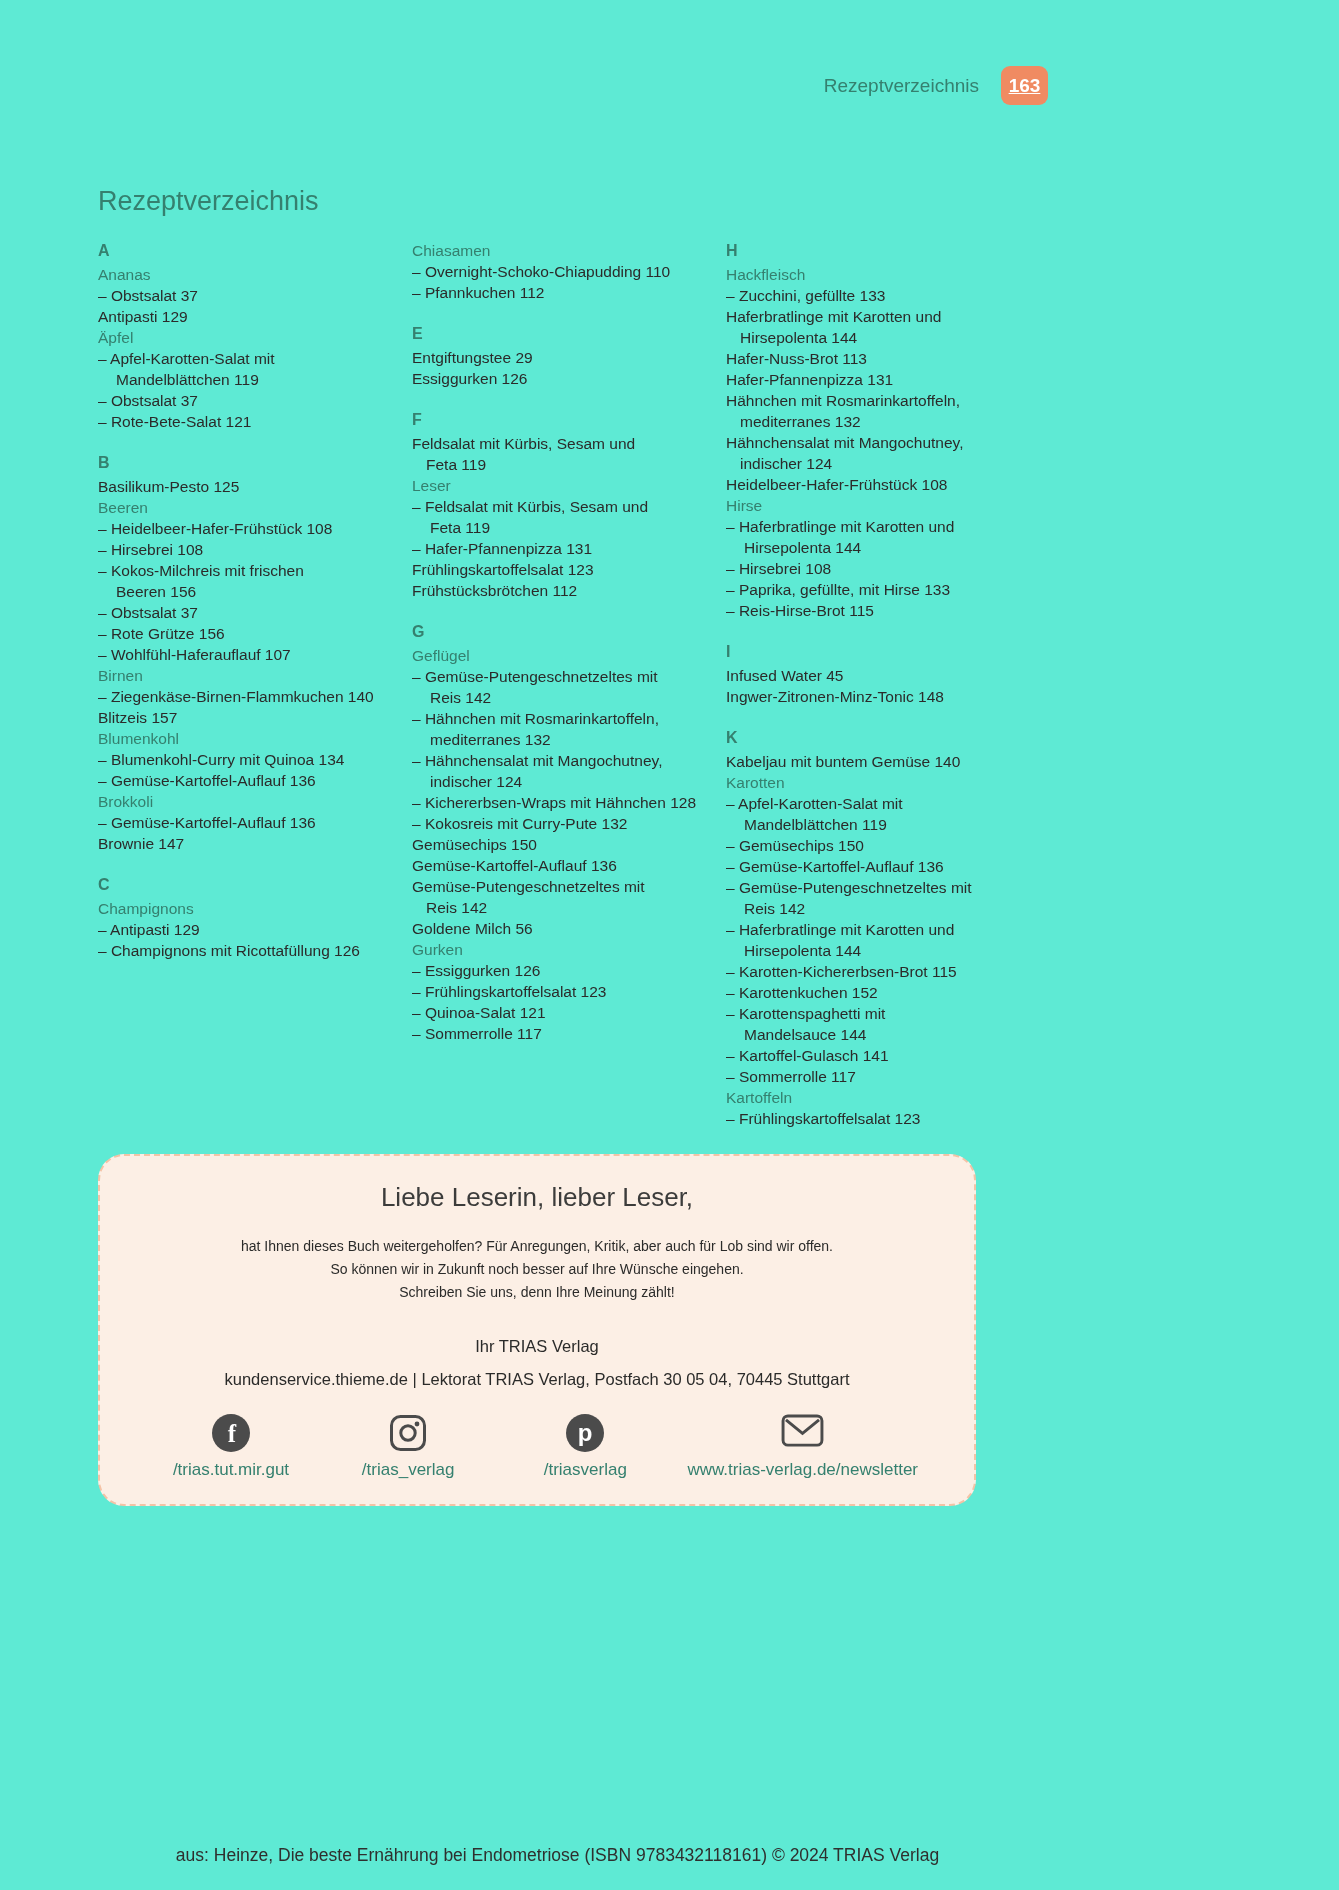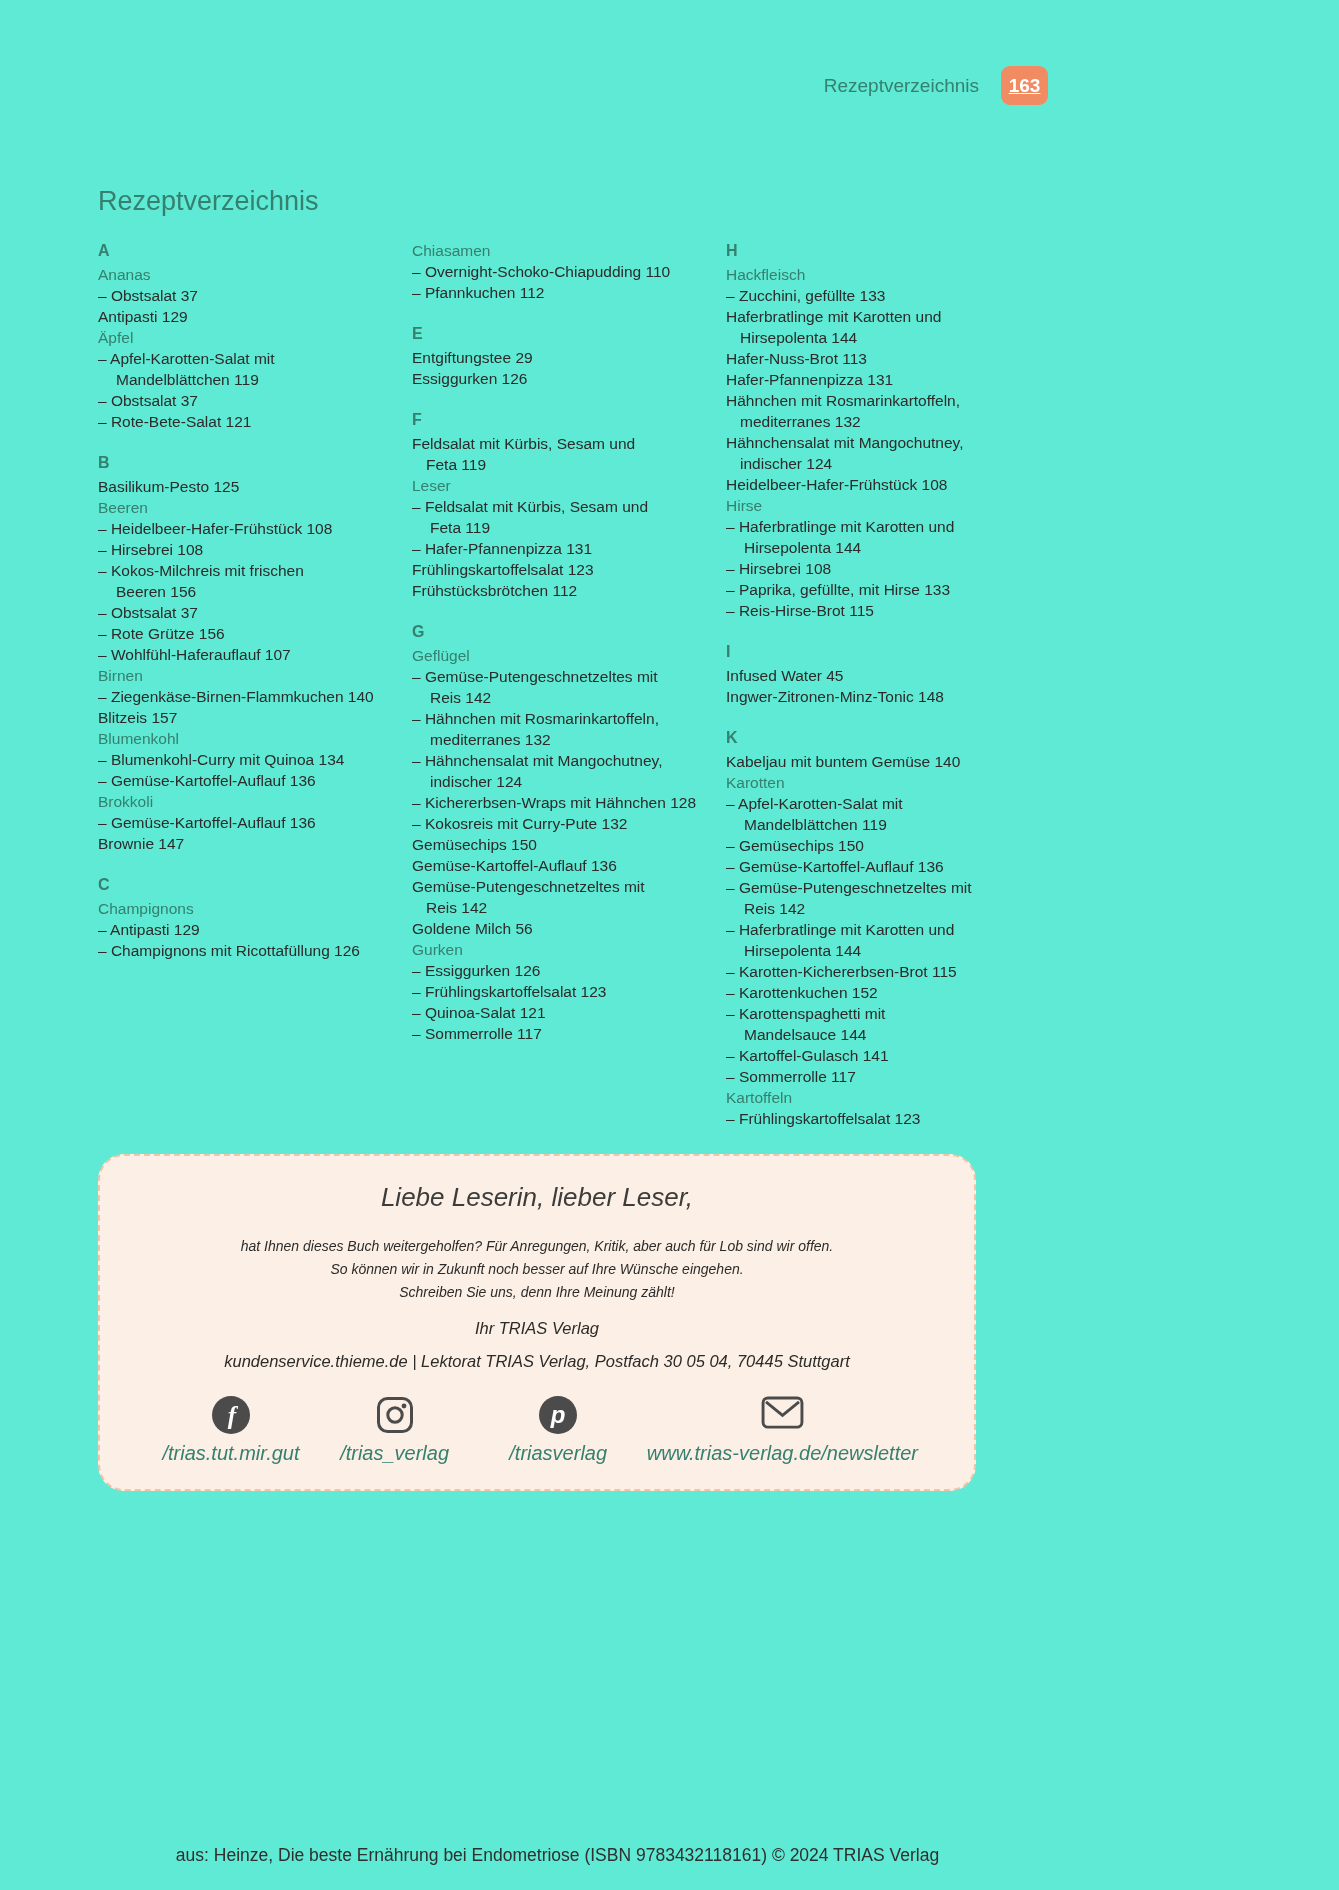--- a/index.html
+++ b/index.html
@@ -82,49 +82,48 @@
   
   .feedback-box {
     position:absolute;
     left:98px; top:1154px;
     width:878px;
     border:2px dashed var(--box-border,#f4c3a6);
     background:var(--box-bg,#fcefe5);
     border-radius:26px;
     text-align:center;
     padding:26px 46px 24px;
-    font-style:italic;
   }
   .box-title {
     font-size:26px;
     font-weight:400;
     color:var(--dark,#3c3c3b);
     margin-bottom:22px;
   }
   .box-line { font-size:14px; line-height:23px; color:var(--text,#2b2b2a); }
-  .box-signature { font-size:16.5px; margin-top:15px; color:var(--text,#2b2b2a); }
+  .box-signature { font-size:16.5px; margin-top:33px; color:var(--text,#2b2b2a); }
   .box-contact { font-size:16.5px; margin-top:14px; color:var(--text,#2b2b2a); }
 
   .social-row {
     display:flex;
     justify-content:space-between;
     align-items:flex-end;
     margin-top:24px;
     padding:0 10px;
   }
   .social-item {
     display:flex;
     flex-direction:column;
     align-items:center;
     gap:7px;
     min-width:150px;
   }
   .social-icon { display:block; height:40px; }
   .social-icon svg { display:block; }
-  .social-label { color:var(--teal,#35806f); font-size:20px; }
+  .social-label { color:var(--teal,#35806f); font-size:17px; }
 
   
   .footer {
     position:absolute;
     top:1845px; left:0;
     width:1115px;
     text-align:center;
     font-size:17.5px;
     color:#2f2f2e;
   }

